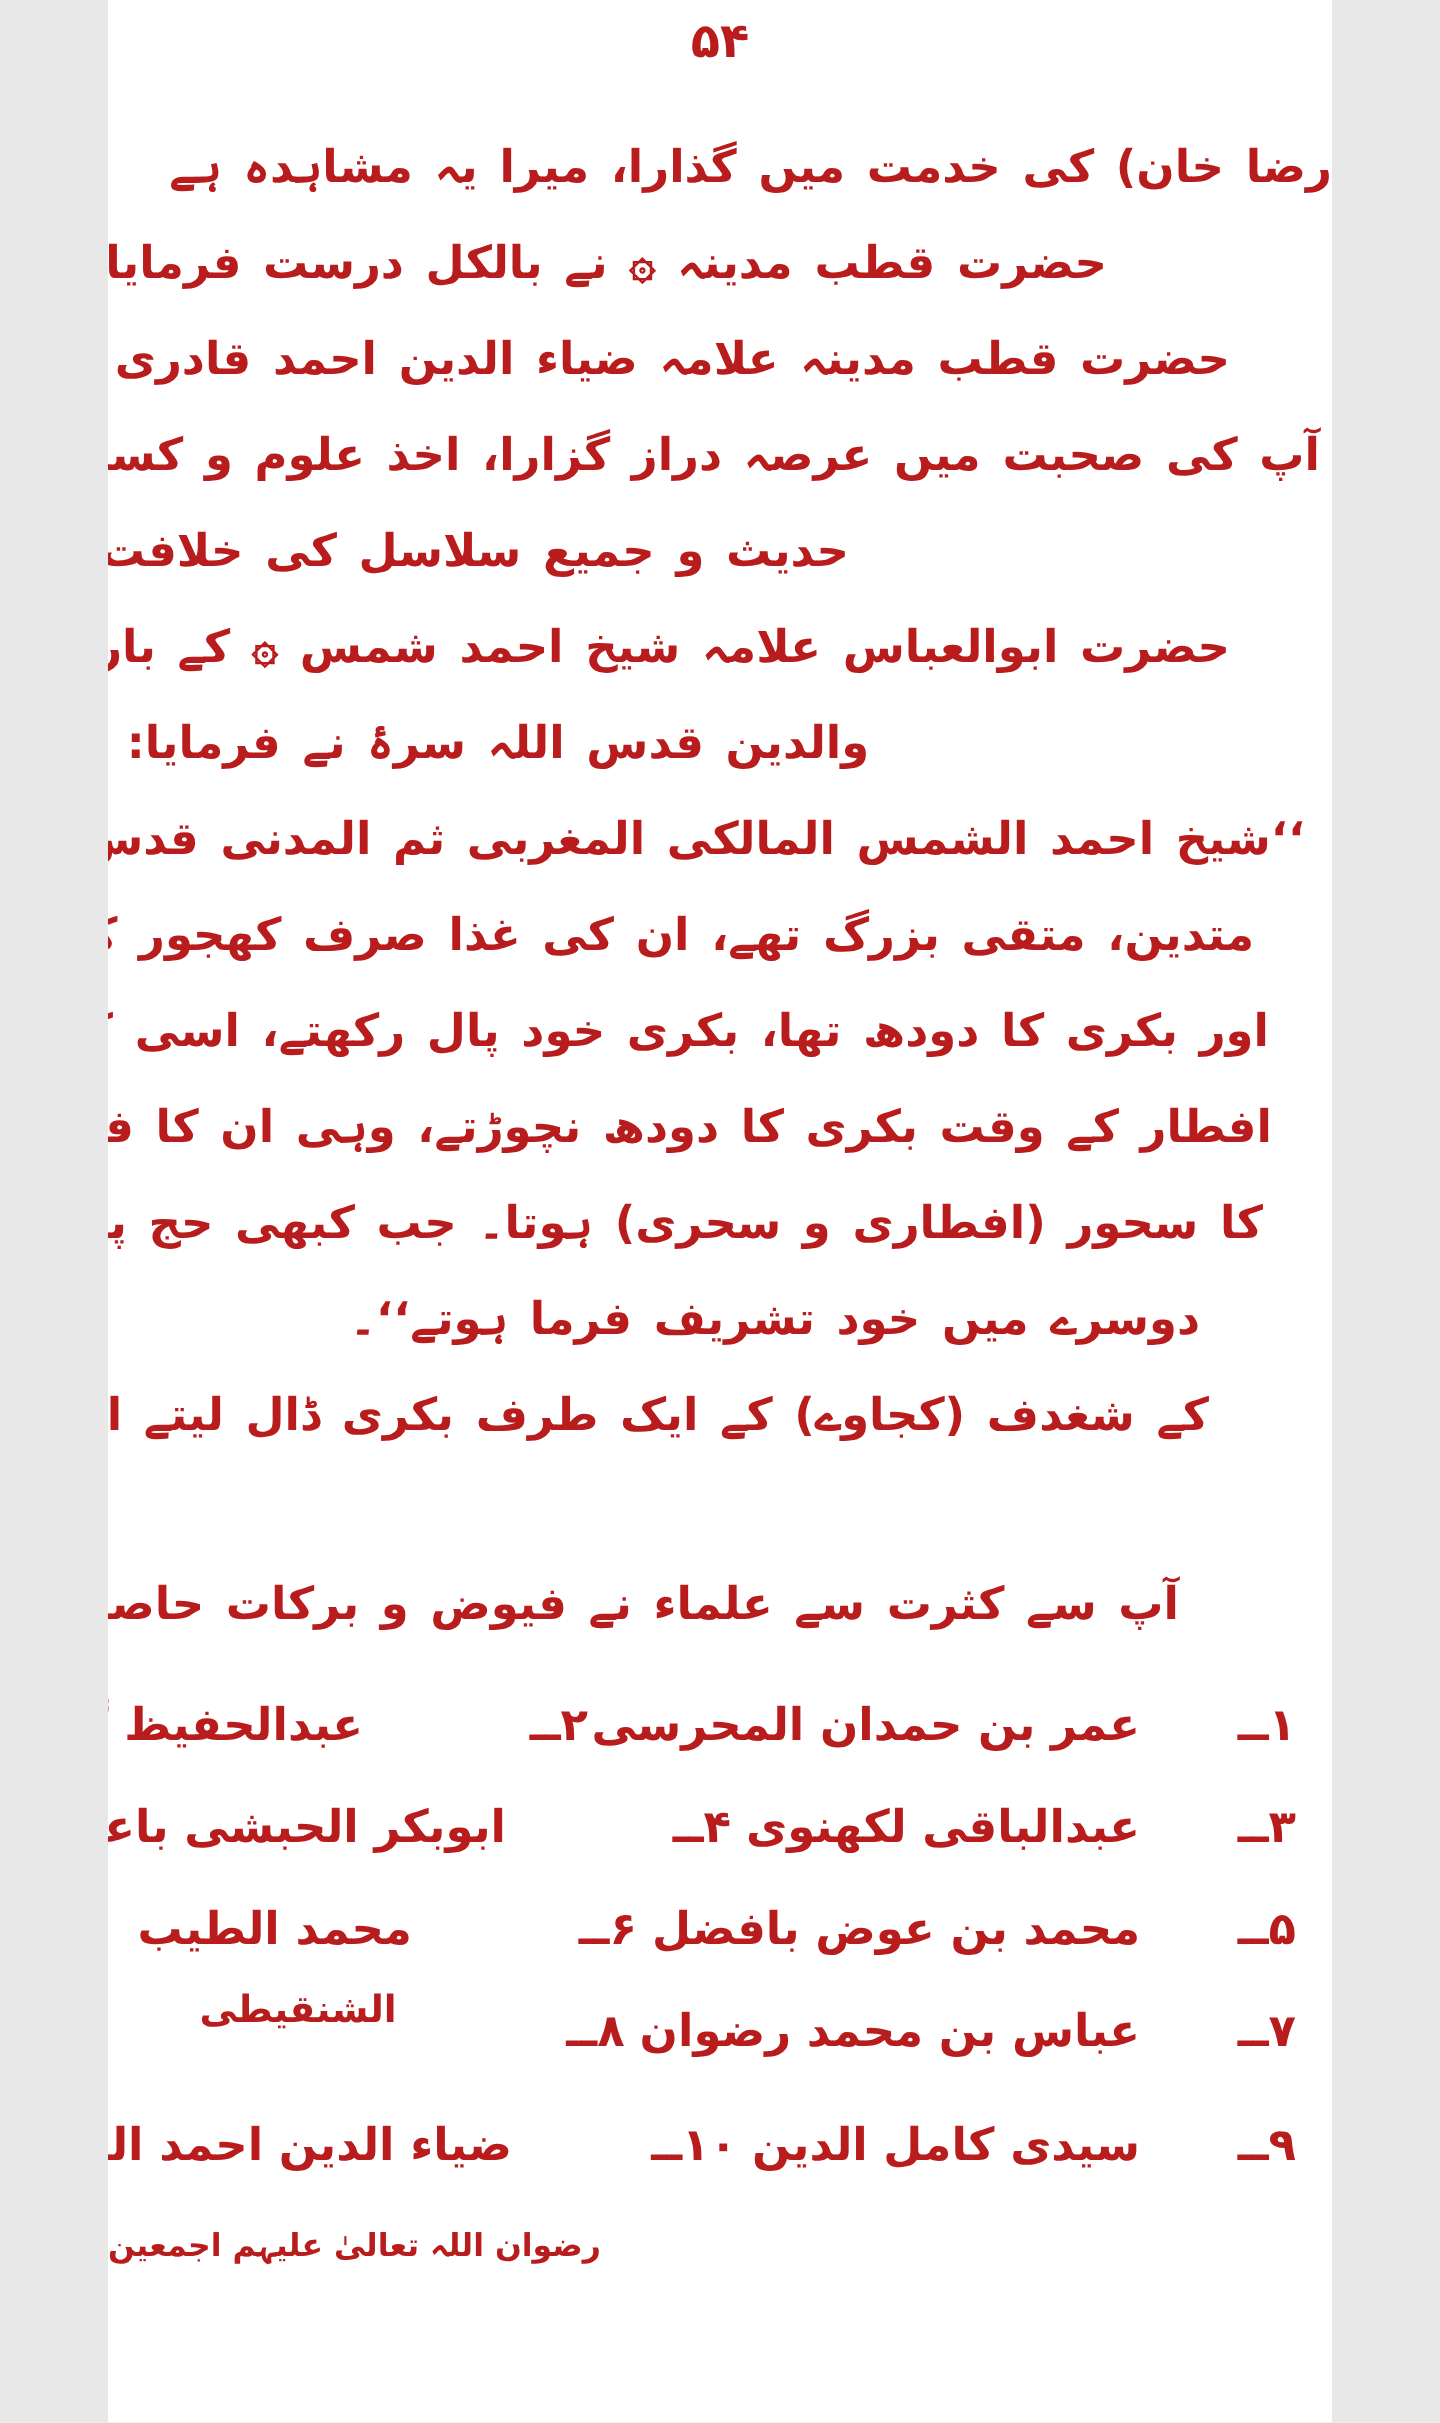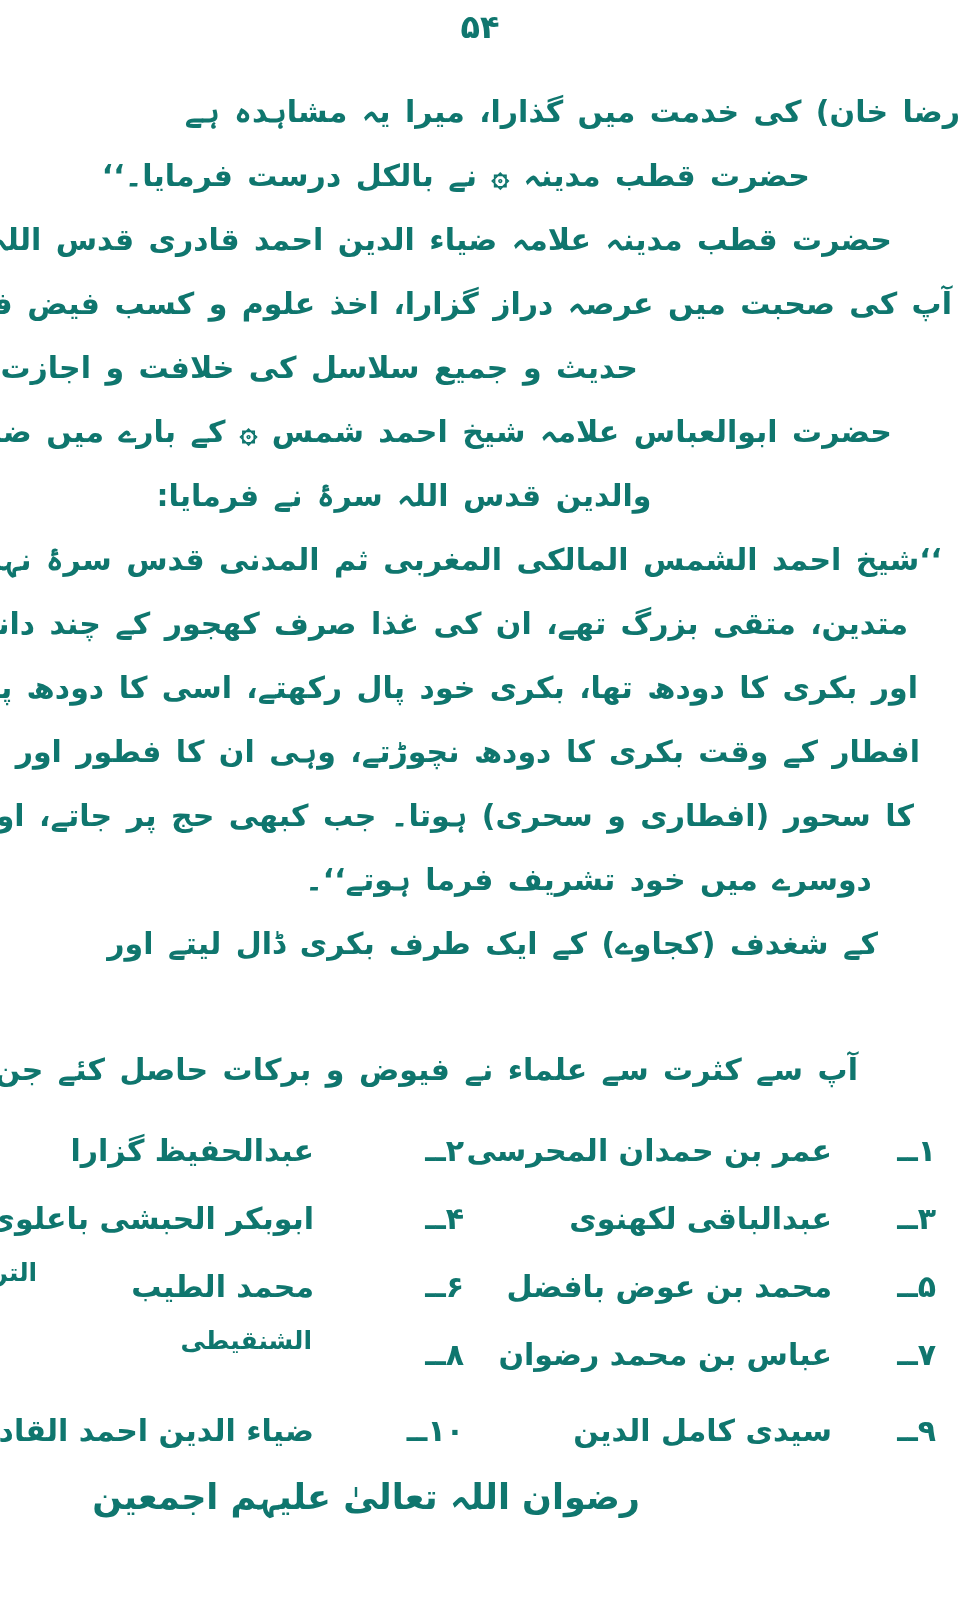--- a/index.html
+++ b/index.html
@@ -1,21 +1,21 @@
 <!DOCTYPE html>
 <html lang="ur" dir="rtl"><head>
 <meta charset="utf-8">
 <style>
   html,body{margin:0;padding:0;background:#e8e8e8;}
   .page{
     position:relative;
-    width:960px;height:1615px;
+    width:816px;height:1615px;
     margin:0 auto;
     background:#ffffff;
-    color:#0f766e;
+    color:#b91c1c;
     font-family:"DejaVu Sans",sans-serif;
     overflow:hidden;
     box-sizing:border-box;
     direction:rtl;
   }
   .pageno{
     margin-top:6px;
     text-align:center;
     font-size:32px;
     line-height:42px;
@@ -67,25 +67,25 @@
   .nm-sup{
     position:relative;
     top:-16px;
     font-size:25px;
     margin-right:2px;
     white-space:nowrap;
   }
   .closing{
     margin-top:2px;
     padding-right:228px;
-    font-size:35px;
+    font-size:21px;
     font-weight:bold;
     line-height:62px;
     direction:rtl;
-    text-align:center;
+    text-align:left;
     white-space:nowrap;
   }
 </style>
 </head>
 <body>
 
 <div class="page">
 
   <div class="pageno">۵۴</div>
 

